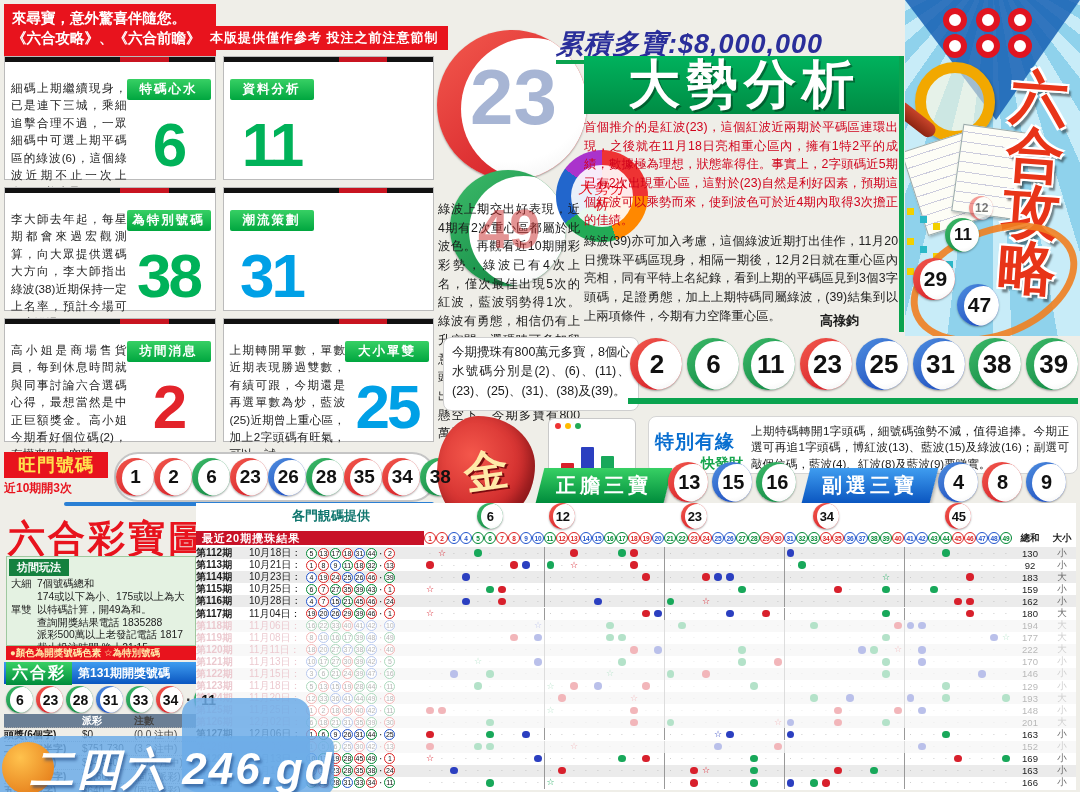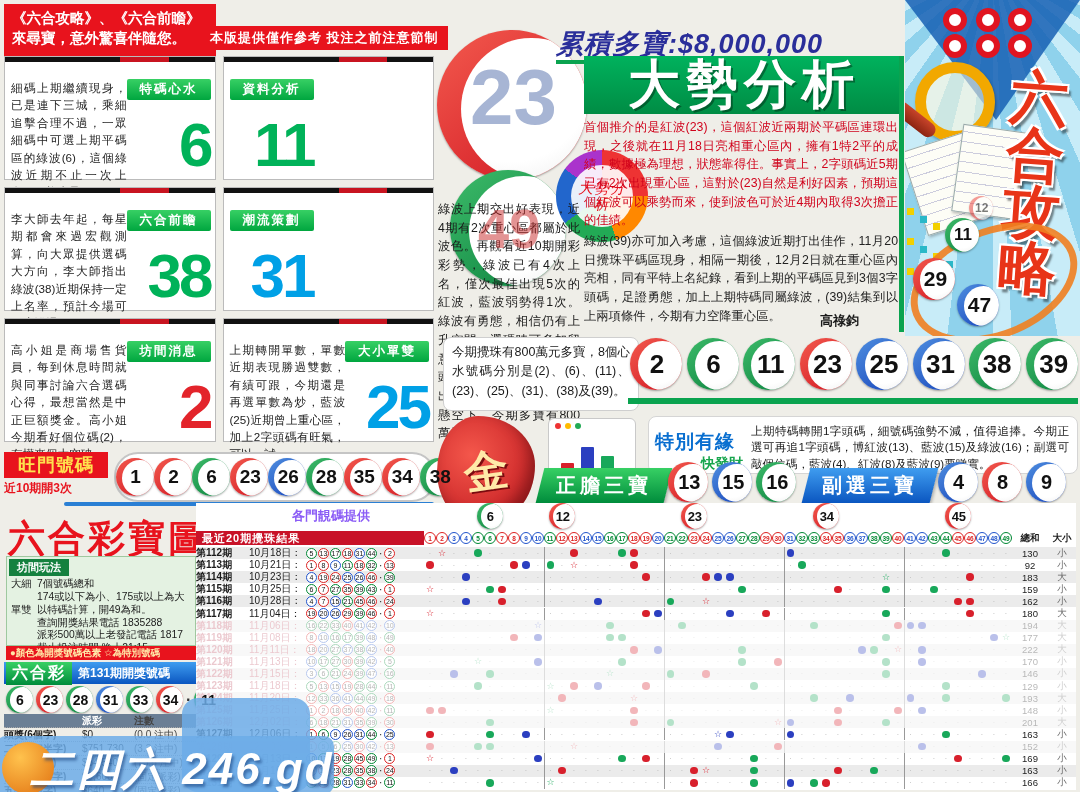--- a/index.html
+++ b/index.html
@@ -19,21 +19,21 @@
   
   .redbox{background:#e8131d;color:#fff;font-weight:700;}
   #masthead{left:4px;top:4px;width:196px;height:46px;padding:5px 8px;font-size:14.5px;line-height:1.35;}
   #notice{left:202px;top:26px;width:238px;height:24px;font-size:13px;display:flex;align-items:center;padding-left:8px;letter-spacing:1px;}
   
   #tips{left:4px;top:56px;width:430px;display:grid;grid-template-columns:1fr 1fr;gap:7px 7px;}
   .tip{background:#fff;border:1px solid #bbb;height:122px;position:relative;}
   .tip .tbar{height:5px;background:linear-gradient(90deg,#111 0 55%,#c81420 55% 78%,#111 78% 100%);}
   .tip .body{display:flex;padding:17px 4px 2px 6px;height:112px;border-radius:9px;}
   .tip .txt{flex:1;font-size:11.6px;line-height:1.5;text-align:justify;color:#222;}
-  .tip .side{width:84px;display:flex;flex-direction:column;align-items:flex-end;}
+  .tip .side{width:84px;display:flex;flex-direction:column;align-items:center;}
   .tip .lbl{width:100%;text-align:center;background:linear-gradient(#37d064,#00a63f);
             color:#fff;font-weight:900;font-size:12.5px;letter-spacing:2px;padding:2px 0;border-radius:2px;}
   .tip .big{font-size:62px;font-weight:900;line-height:1;margin-top:14px;letter-spacing:-3px;}
   .num-green{color:#00b259;} .num-blue{color:#00a0e6;} .num-red{color:#e3242b;}
   
   #hot{left:4px;top:452px;width:430px;height:48px;}
   #hot .hl{position:absolute;left:0;top:0;width:104px;height:26px;background:#e8131d;color:#ffe14d;
            font-weight:900;font-size:18px;display:flex;align-items:center;justify-content:center;letter-spacing:1px;}
   #hot .hs{position:absolute;left:0;top:28px;font-size:12px;color:#e8131d;font-weight:700;}
   #hot .pill{position:absolute;left:110px;top:0;width:318px;height:46px;border:2px solid #c5c5c5;
@@ -103,21 +103,21 @@
   #result-balls{left:6px;top:686px;display:flex;align-items:center;gap:3px;}
   #result-balls .sep{font-weight:900;font-size:16px;color:#333;}
   #prize-table{left:4px;top:714px;width:192px;font-size:10px;}
   #prize-table .pr{display:flex;border-bottom:1px dotted #aaa;line-height:1.1;padding:1px 0;}
   #prize-table .pr .c1{width:78px;font-weight:700;}
   #prize-table .pr .c2{width:52px;}
   #prize-table .pr .c3{flex:1;color:#444;}
   #prize-table .ph2{background:#6b7f95;color:#fff;font-weight:700;}
   
   #rt{left:196px;top:503px;width:880px;height:287px;background:#fff;}
-  #rt .provide{position:absolute;left:96px;top:4px;font-size:13px;font-weight:700;color:#8b5cf6;}
+  #rt .provide{position:absolute;left:96px;top:4px;font-size:13px;font-weight:700;color:#0f766e;}
   #rt .marker{position:absolute;top:0px;}
   #rt .header{position:absolute;left:0;top:28px;display:flex;height:14px;align-items:center;}
   #rt .titlebar{width:222px;background:#c81228;color:#fff;font-weight:700;font-size:11px;
                 padding:0 0 0 6px;height:14px;display:flex;align-items:center;letter-spacing:1px;}
   .hc{width:12px;height:12px;border-radius:50%;border:1px solid;box-sizing:border-box;
       font-size:6.5px;display:inline-flex;align-items:center;justify-content:center;font-weight:700;background:#fff;}
   .hc.red{color:#d22;border-color:#d22;} .hc.blue{color:#25c;border-color:#25c;} .hc.green{color:#083;border-color:#083;}
   #rt .hsum{width:36px;font-size:9.5px;font-weight:700;text-align:center;}
   #rt .hsize{width:28px;font-size:9.5px;font-weight:700;text-align:center;}
   #rows{position:absolute;left:0;top:44px;width:880px;}
@@ -166,22 +166,22 @@
   #wm-square{left:182px;top:698px;width:128px;height:94px;background:rgba(108,172,232,.85);border-radius:16px;z-index:50;}
   #wm-text{left:30px;top:740px;z-index:55;color:#fff;font-weight:900;font-size:44px;font-style:italic;
       text-shadow:2px 3px 3px rgba(20,60,120,.55);letter-spacing:2px;}
   #wm-ball{left:2px;top:742px;width:52px;height:52px;border-radius:50%;z-index:52;
       background:radial-gradient(circle at 35% 30%,#ffc24d,#e07010);}
 </style>
 </head>
 <body>
 
 <div class="abs redbox" id="masthead">
+  <div>來尋寶，意外驚喜伴隨您。</div>
   <div>《六合攻略》、《六合前瞻》</div>
-  <div>來尋寶，意外驚喜伴隨您。</div>
 </div>
 <div class="abs redbox" id="notice">
   <span>本版提供僅作參考 投注之前注意節制</span>
 </div>
 
 <div class="abs" id="tips">
     <div class="tip">
       <div class="tbar"></div>
       <div class="body">
         <div class="txt">細碼上期繼續現身，已是連下三城，乘細追擊合理不過，一眾細碼中可選上期平碼區的綠波(6)，這個綠波近期不止一次上名，勇態十足。</div>
@@ -198,21 +198,21 @@
           <div class="lbl">資料分析</div>
           <div class="big num-green">11</div>
         </div>
       </div>
     </div>
     <div class="tip">
       <div class="tbar"></div>
       <div class="body">
         <div class="txt">李大師去年起，每星期都會來過宏觀測算，向大眾提供選碼大方向，李大師指出綠波(38)近期保持一定上名率，預計今場可再度登場。</div>
         <div class="side">
-          <div class="lbl">六合前瞻</div>
+          <div class="lbl">為特別號碼</div>
           <div class="big num-green">38</div>
         </div>
       </div>
     </div>
     <div class="tip">
       <div class="tbar"></div>
       <div class="body">
         <div class="side">
           <div class="lbl">潮流策劃</div>
           <div class="big num-blue">31</div>

